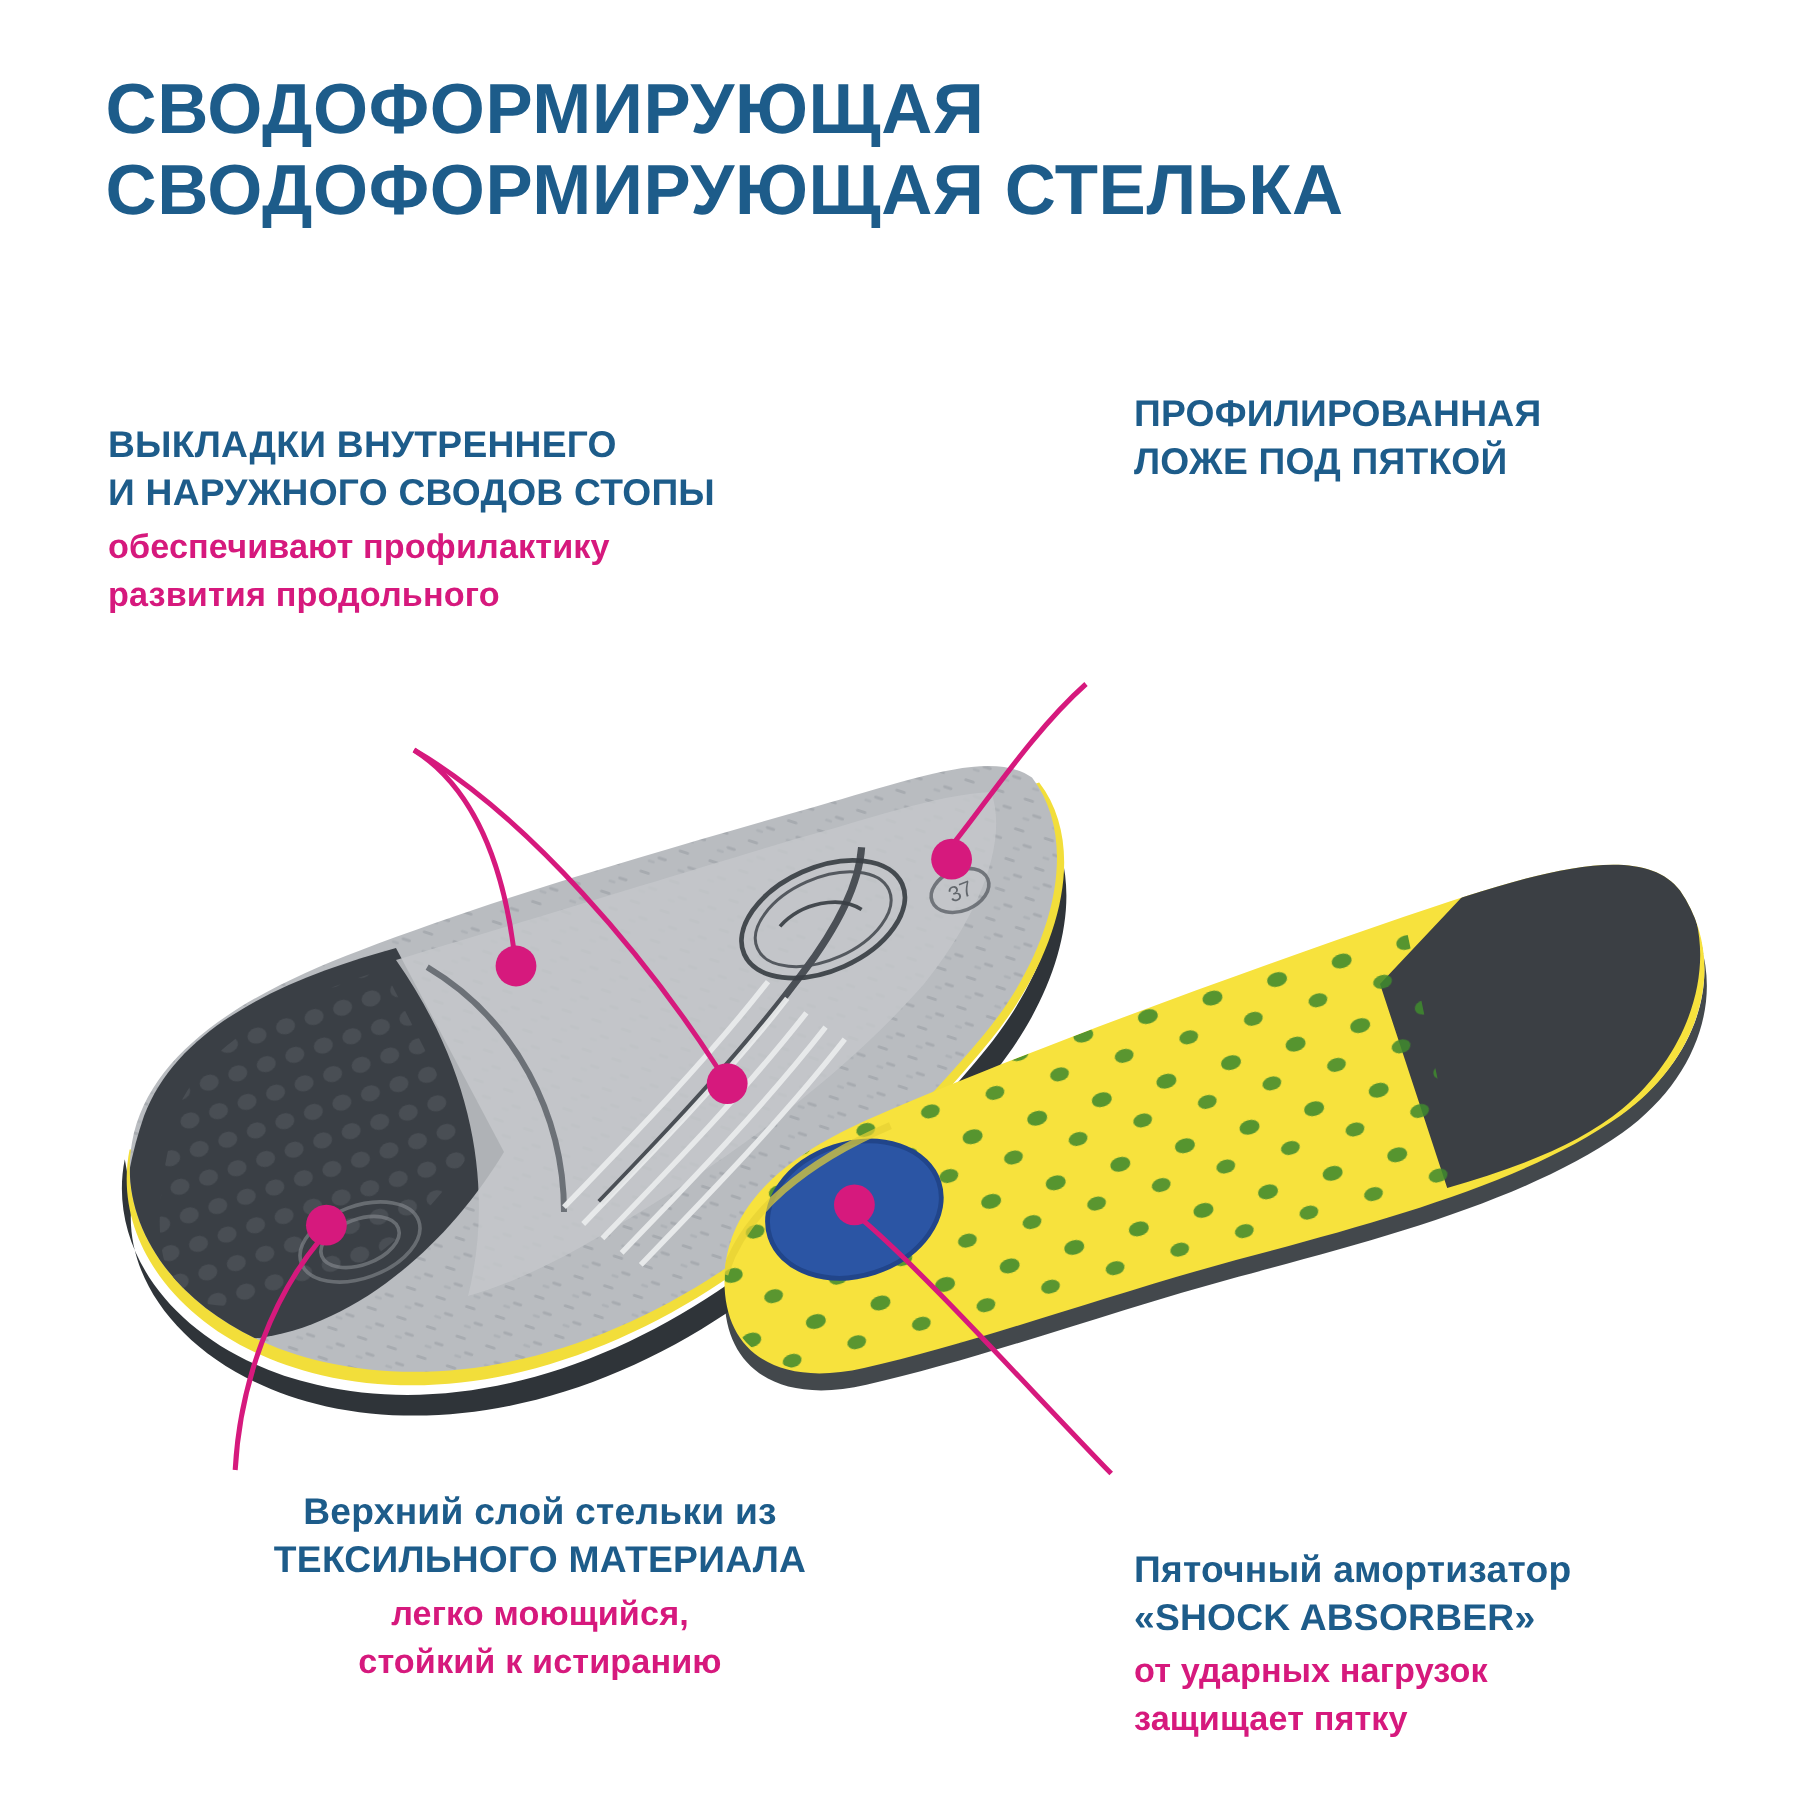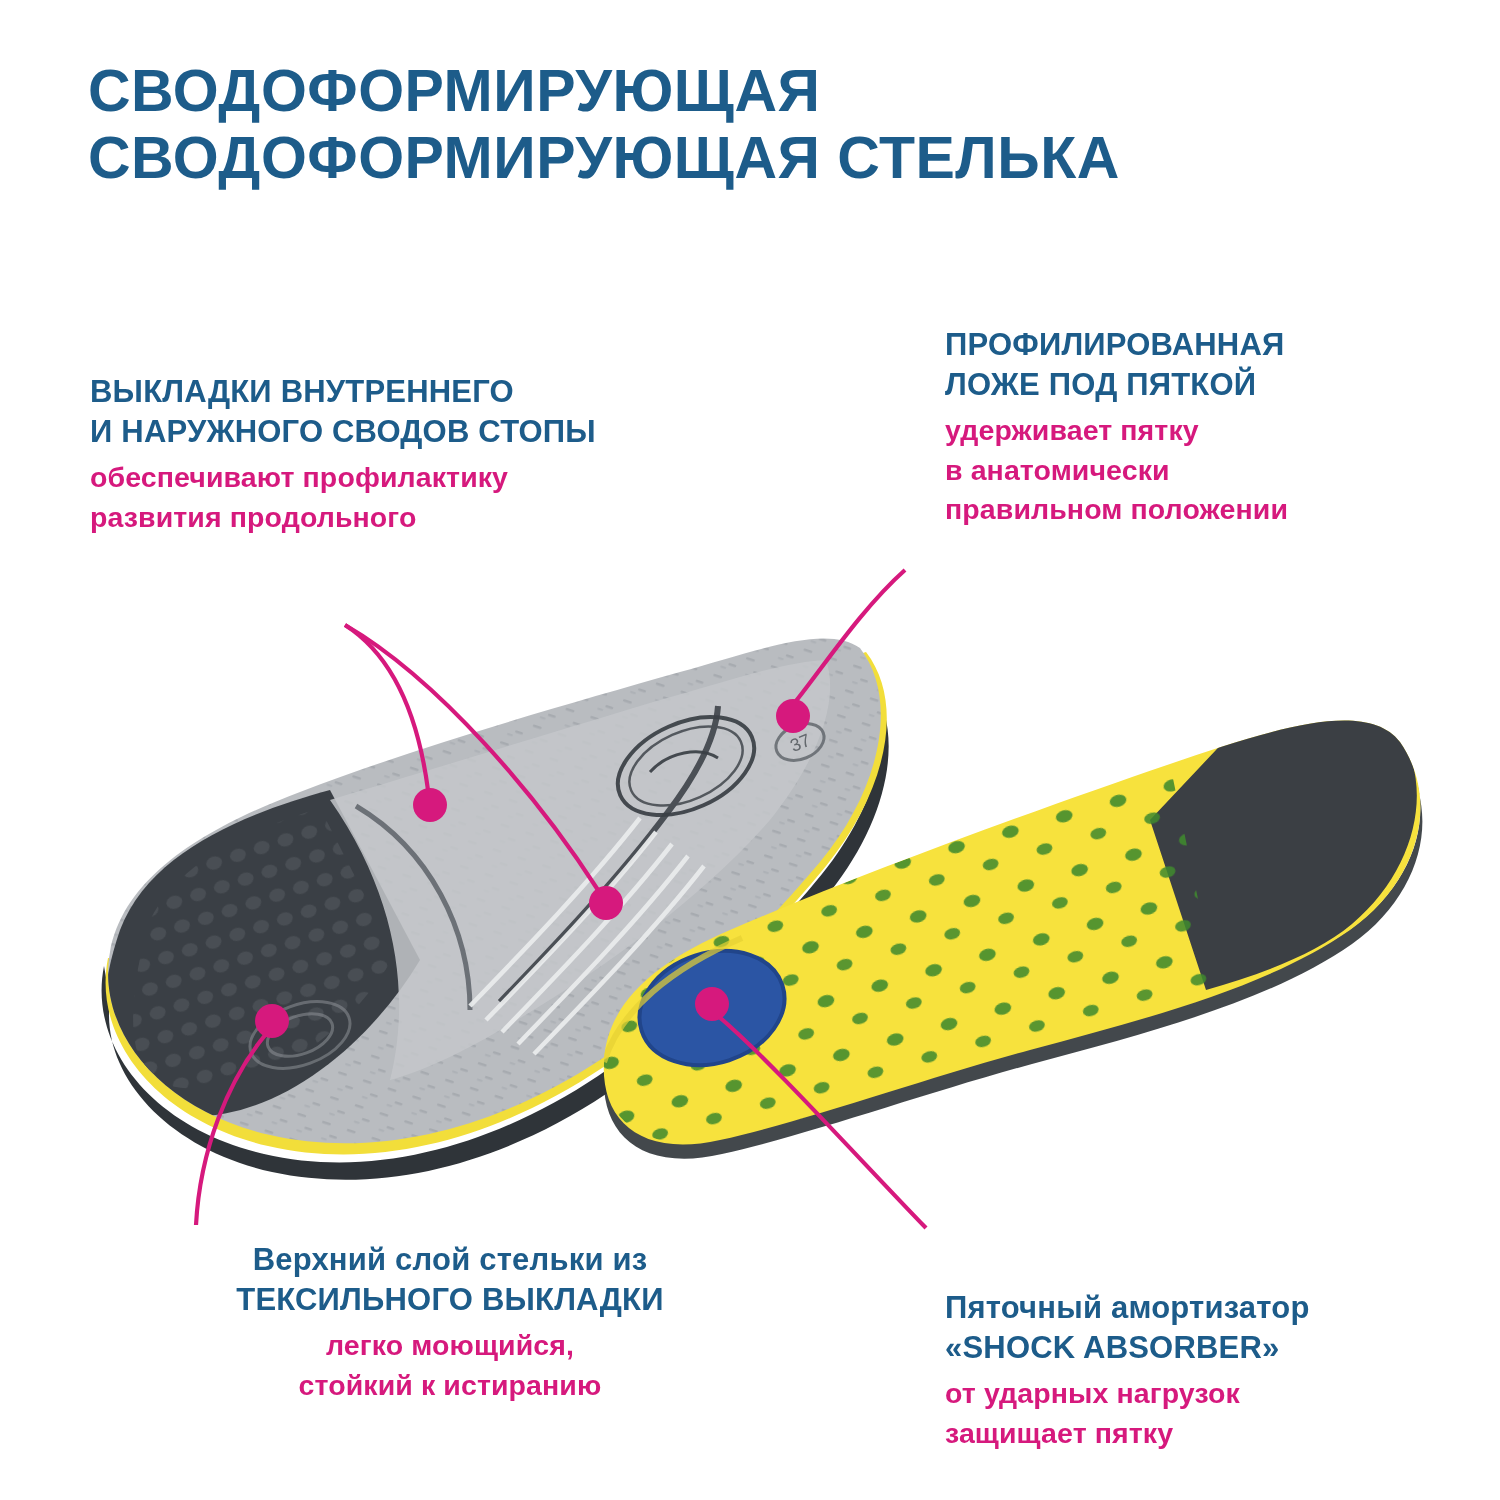--- a/index.html
+++ b/index.html
@@ -49,21 +49,21 @@
     color: #d6197d;
     font-size: 28.5px;
     line-height: 1.38;
     margin-top: 7px;
     letter-spacing: 0.1px;
   }
   .callout.mixed .head .lower {
     text-transform: none;
   }
 
-  #cal-arch   { left: 90px;  top: 372px;  width: 700px; }
+  #cal-arch   { left: 90px;  top: 351px;  width: 700px; }
   #cal-heel   { left: 945px; top: 325px;  width: 520px; }
   #cal-top    { left: 90px;  top: 1240px; width: 720px; text-align: center; }
   #cal-shock  { left: 945px; top: 1288px; width: 520px; }
 
   
   svg.layer {
     position: absolute;
     left: 0; top: 0;
     width: 1500px;
     height: 1500px;
@@ -265,31 +265,26 @@
       <div>обеспечивают профилактику</div>
       <div>развития продольного</div>
     </div>
   </div>
 
   <div class="callout" id="cal-heel">
     <div class="head">
       <div>ПРОФИЛИРОВАННАЯ</div>
       <div>ЛОЖЕ ПОД ПЯТКОЙ</div>
     </div>
-    <div class="sub">
-      <div>удерживает пятку</div>
-      <div>в анатомически</div>
-      <div>правильном положении</div>
-    </div>
   </div>
 
   <div class="callout mixed" id="cal-top">
     <div class="head">
       <div class="lower">Верхний слой стельки из</div>
-      <div>ТЕКСИЛЬНОГО ВЫКЛАДКИ</div>
+      <div>ТЕКСИЛЬНОГО МАТЕРИАЛА</div>
     </div>
     <div class="sub">
       <div>легко моющийся,</div>
       <div>стойкий к истиранию</div>
     </div>
   </div>
 
   <div class="callout mixed" id="cal-shock">
     <div class="head">
       <div class="lower">Пяточный амортизатор</div>

